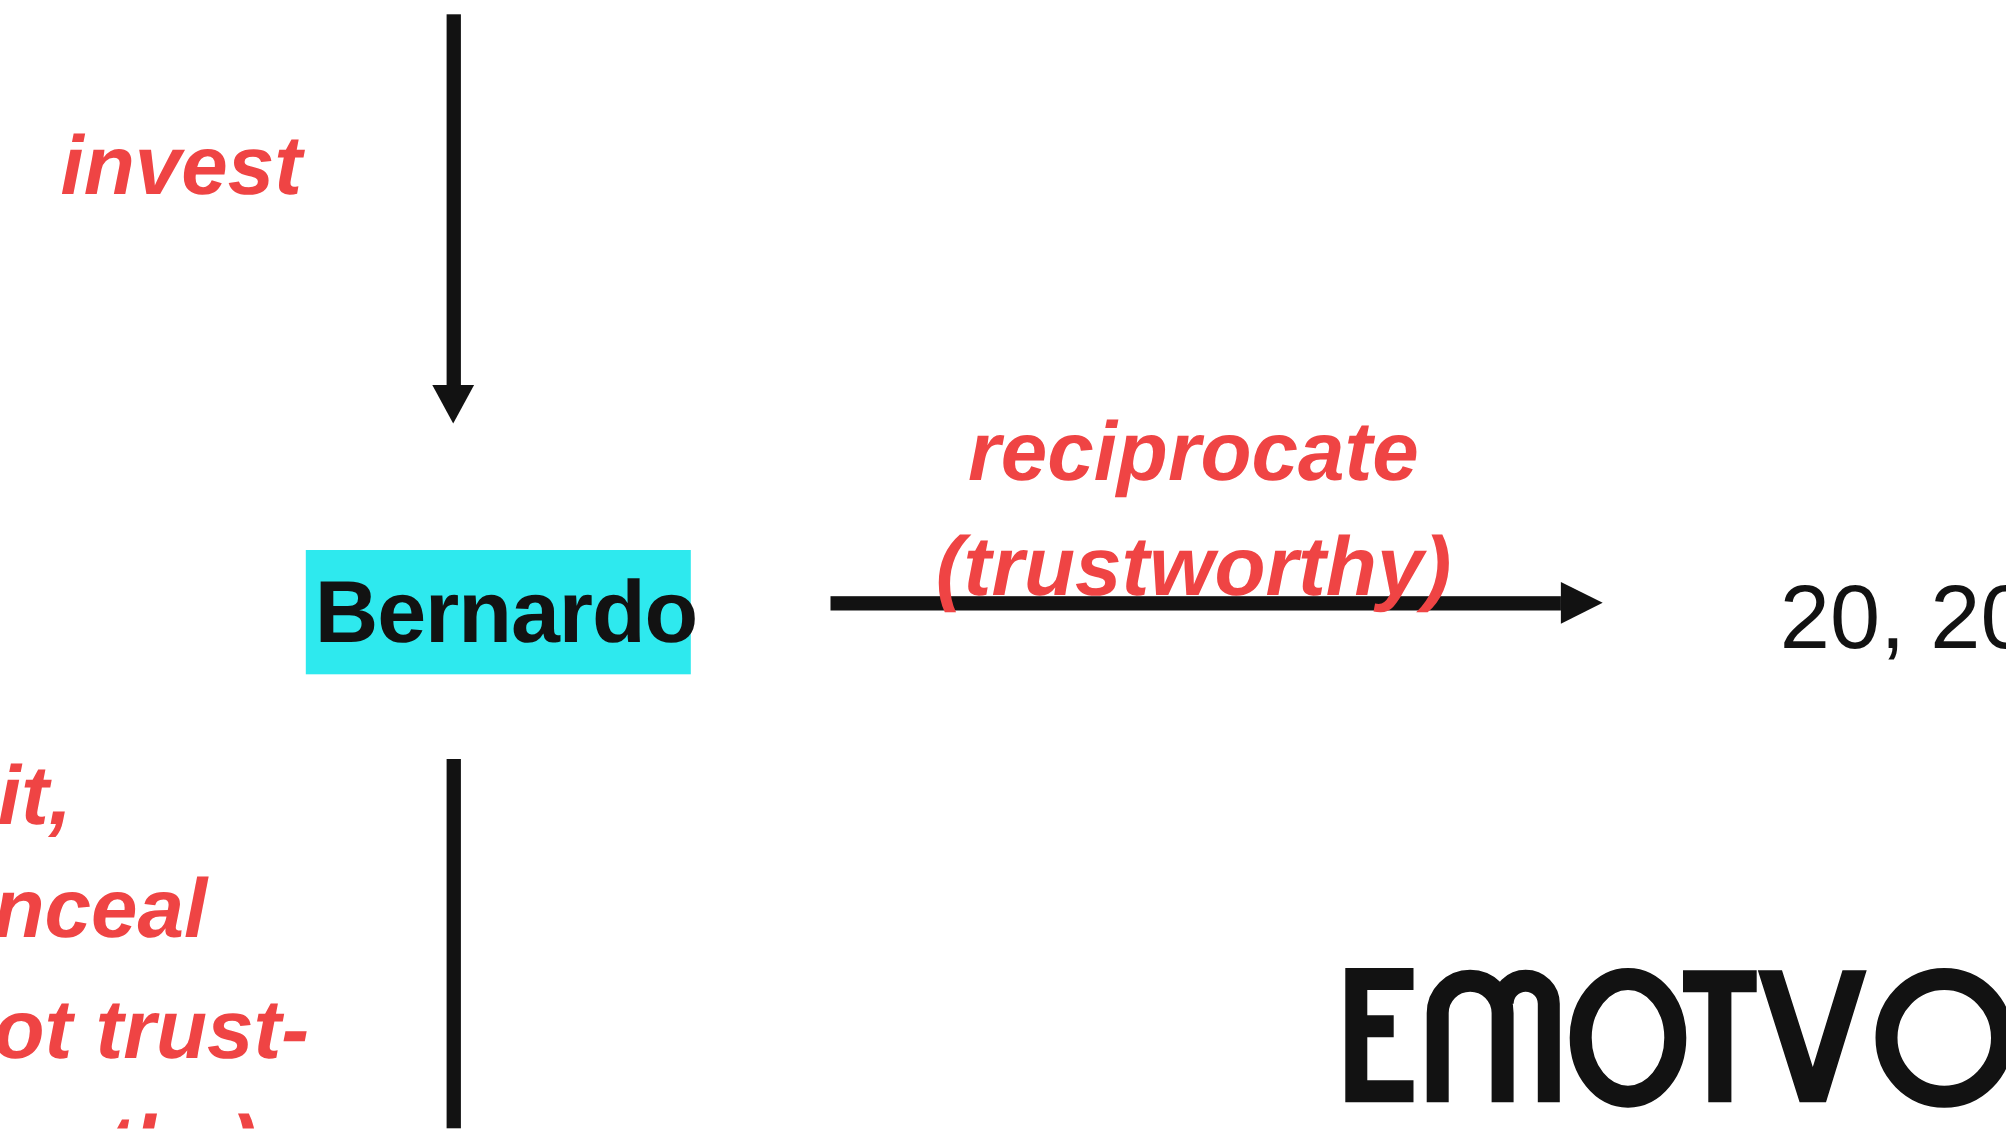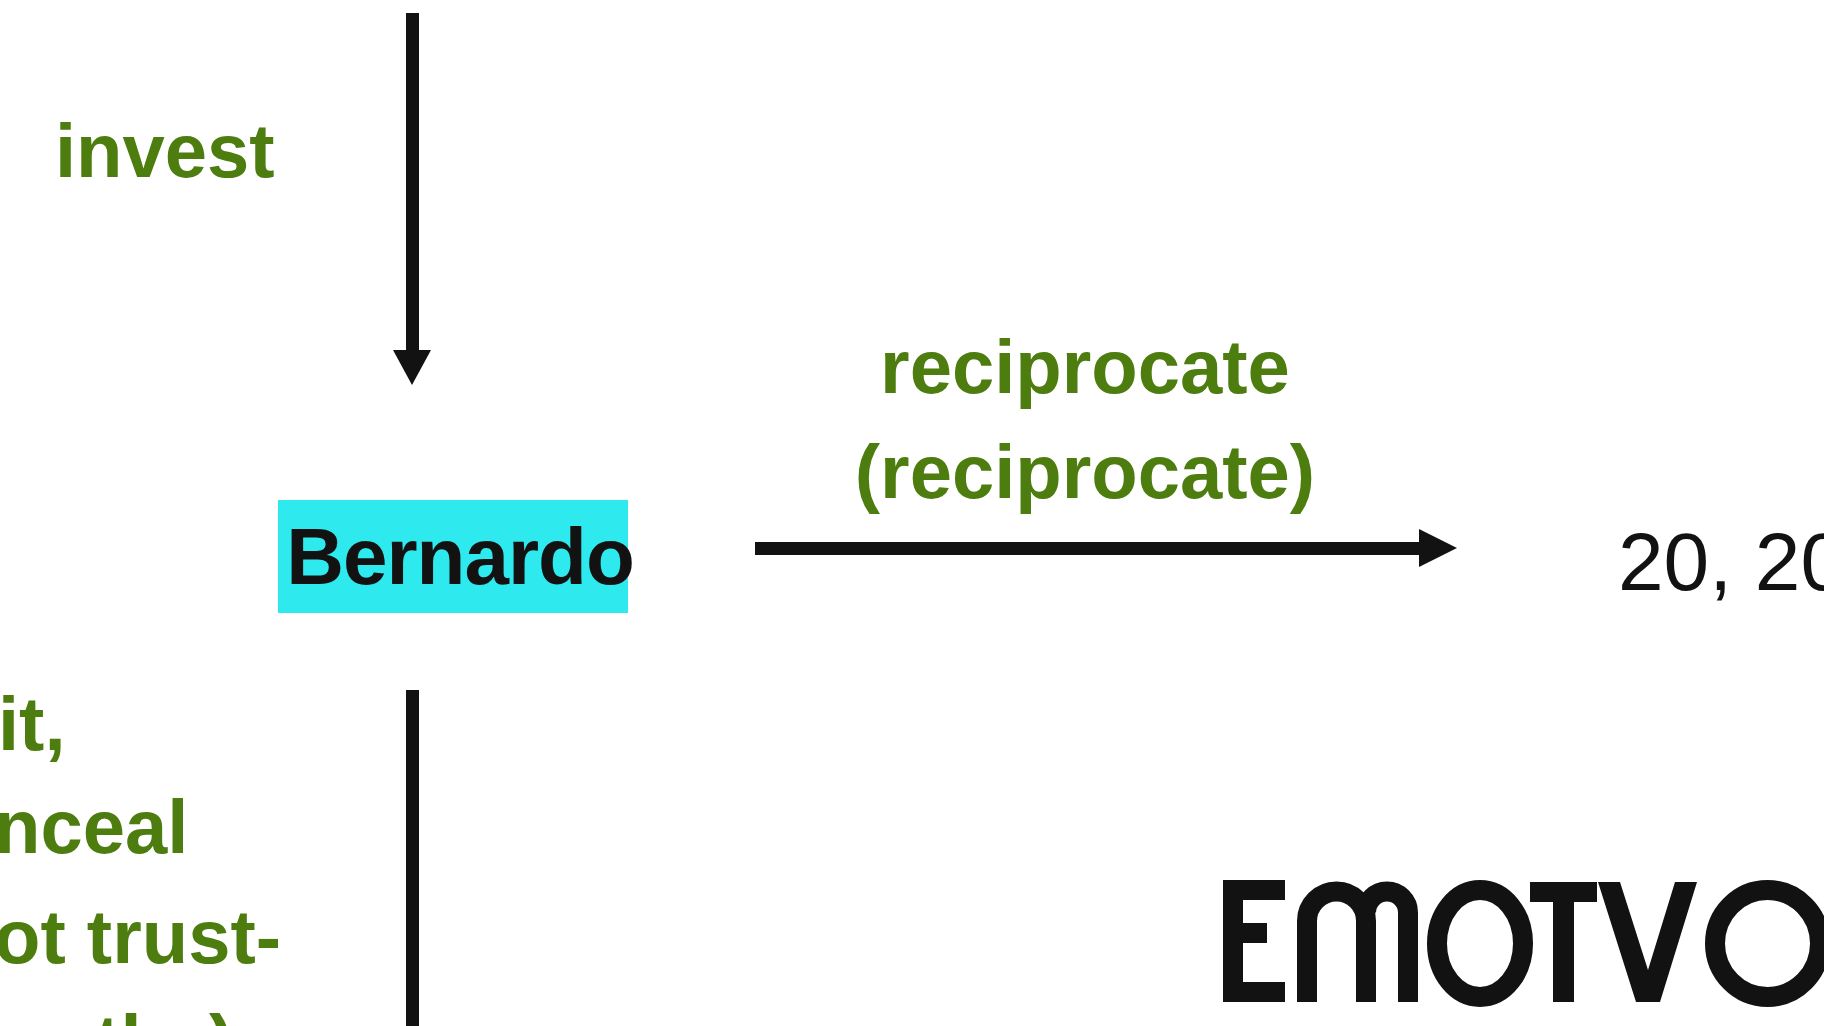--- a/index.html
+++ b/index.html
@@ -12,28 +12,29 @@
     background: #ffffff;
     overflow: hidden;
     font-family: "Liberation Sans", sans-serif;
     color: #121212;
   }
 
   
   .lbl {
     position: absolute;
     font-family: "Liberation Sans", sans-serif;
+    font-style: italic;
     font-weight: bold;
     font-size: 76px;
     line-height: 1;
     white-space: nowrap;
-    color: #4d7c0f;
+    color: #ef4444;
   }
 
-  .lbl-center { text-align: center; }
+  .lbl-center { text-align: center; margin-top: 44px; }
 
   
   .shaft-v { position: absolute; width: 13px; background: #121212; }
   .shaft-h { position: absolute; height: 13px; background: #121212; }
   .head-down {
     position: absolute;
     width: 0; height: 0;
     border-left: 19px solid transparent;
     border-right: 19px solid transparent;
     border-top: 35px solid #121212;
@@ -102,21 +103,21 @@
   <div class="lbl" style="left:55px; top:113px;">invest</div>
 
   <div id="bernardo-box">
     <span class="node-text">Bernardo</span>
   </div>
 
   <div class="shaft-h" style="left:755px; top:542px; width:664px;"></div>
   <div class="head-right" style="left:1419px; top:529px;"></div>
 
   <div class="lbl lbl-center" style="left:735px; top:329px; width:700px;">reciprocate</div>
-  <div class="lbl lbl-center" style="left:735px; top:434px; width:700px;">(reciprocate)</div>
+  <div class="lbl lbl-center" style="left:735px; top:434px; width:700px;">(trustworthy)</div>
 
   <div id="payoff">20, 20</div>
 
   <div class="shaft-v" style="left:406px; top:690px; height:336px;"></div>
 
   <div class="lbl" style="left:-2px; top:686px;">it,</div>
   <div class="lbl" style="left:-6px; top:789px;">nceal</div>
   <div class="lbl" style="left:-6px; top:899px;">ot trust-</div>
   <div class="lbl" style="left:-40px; top:1004px;">worthy)</div>
 

